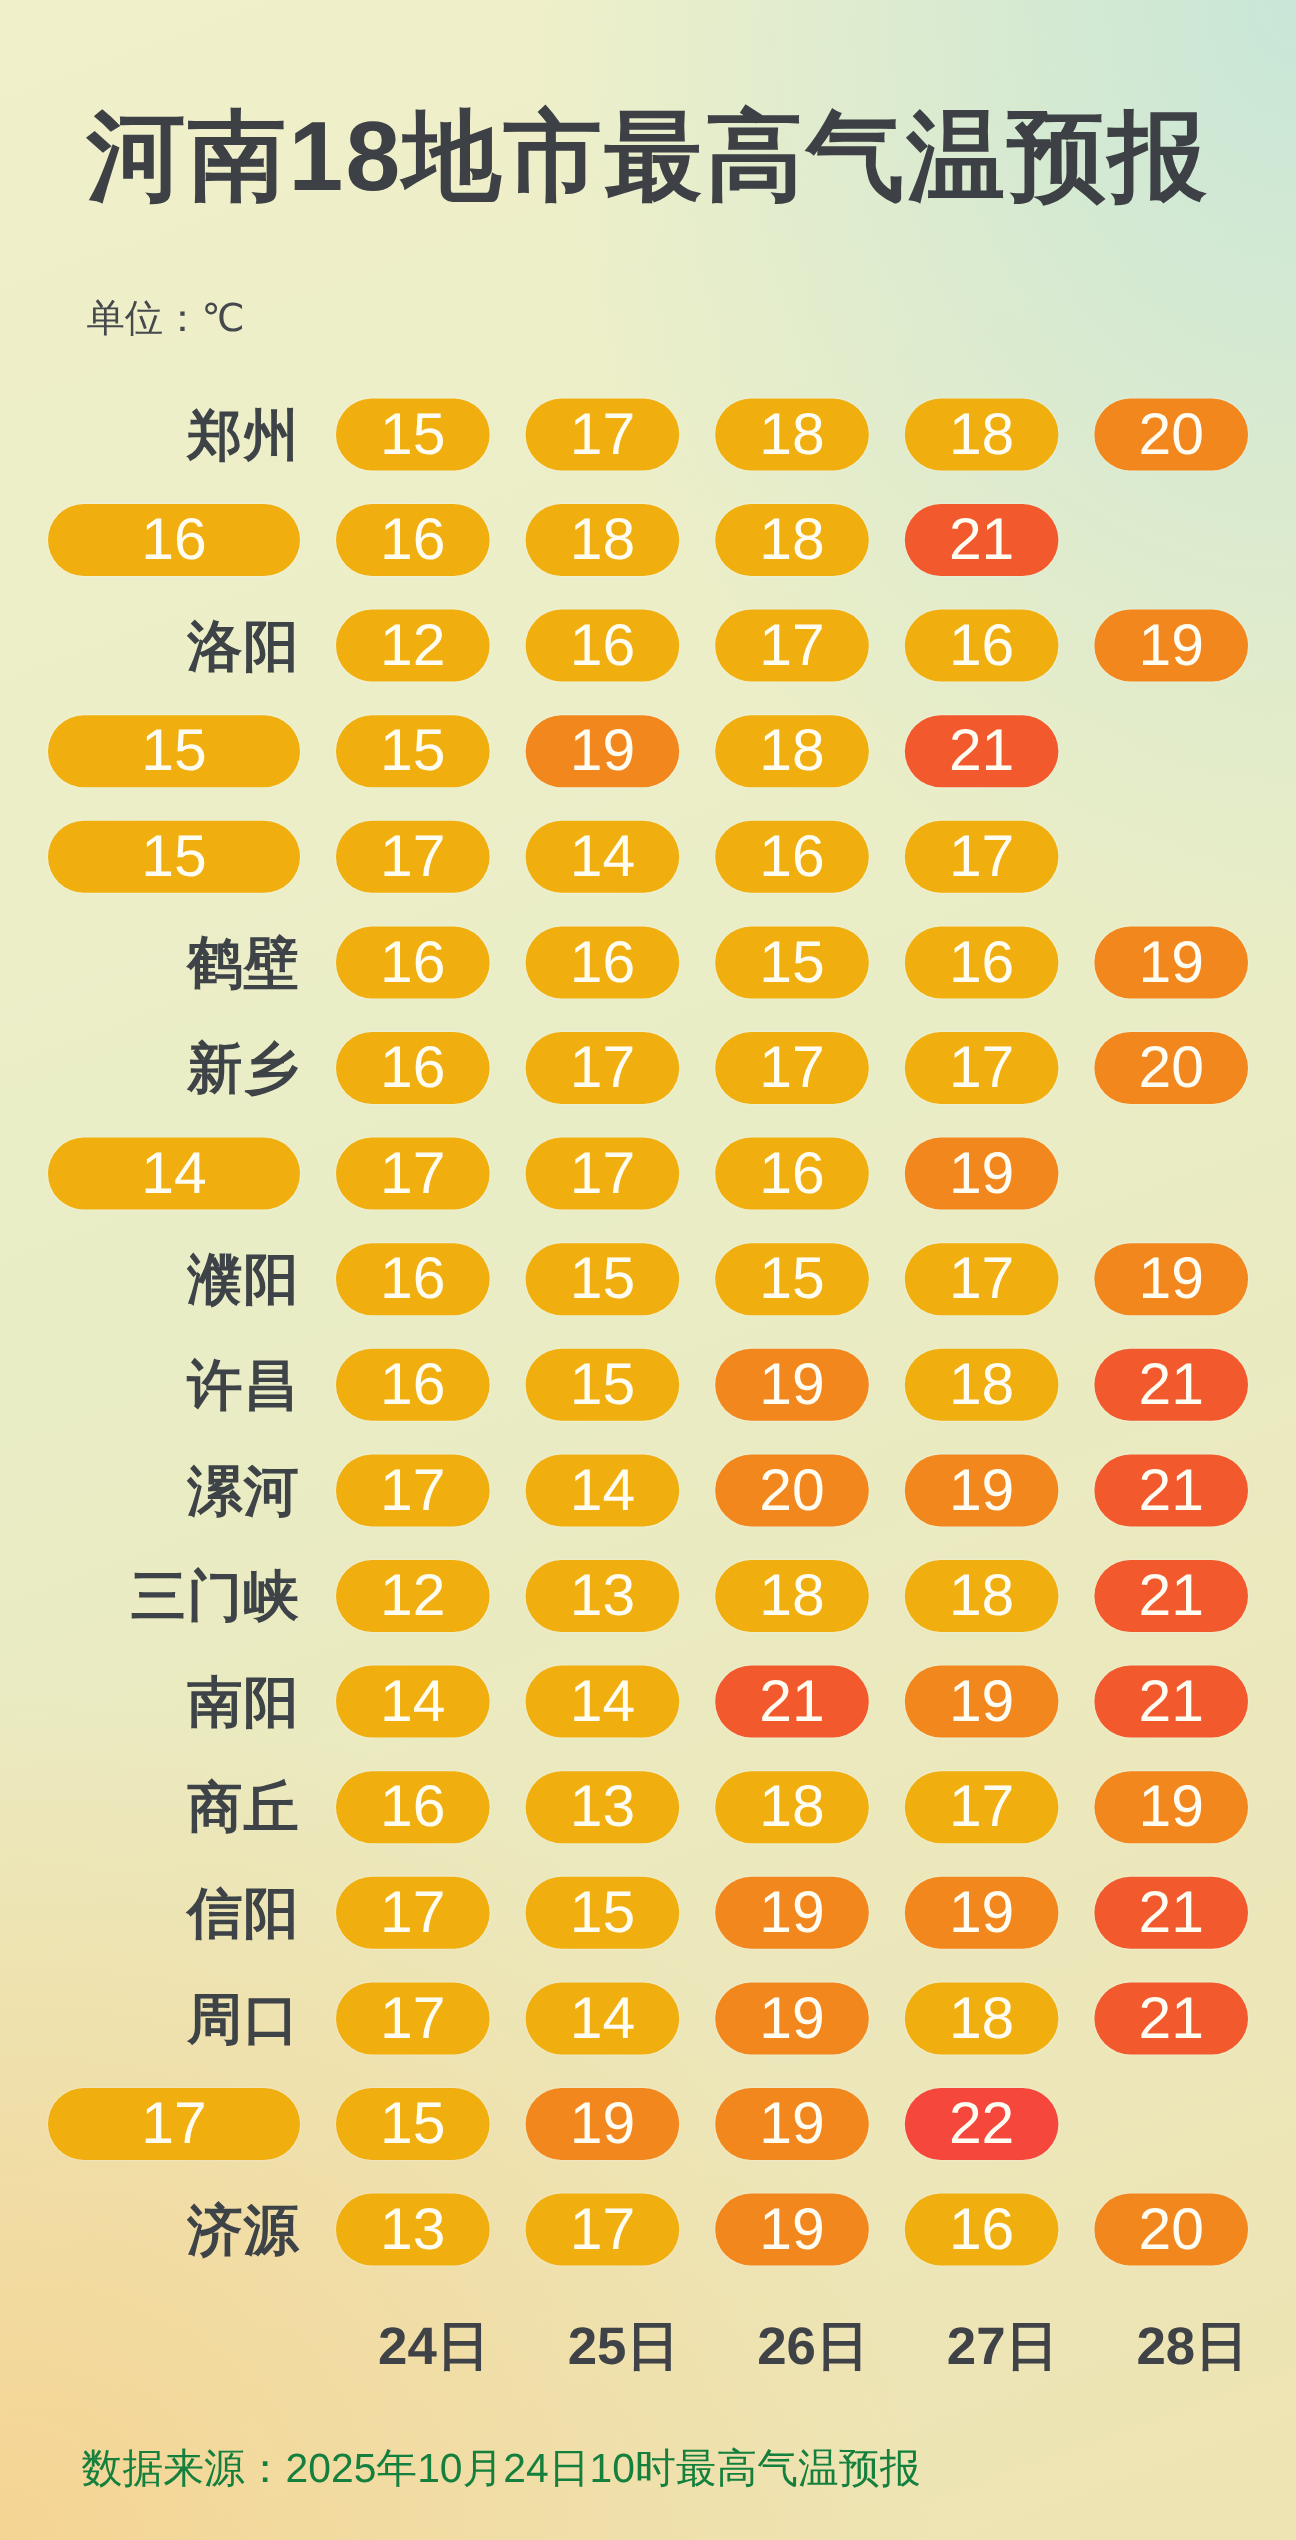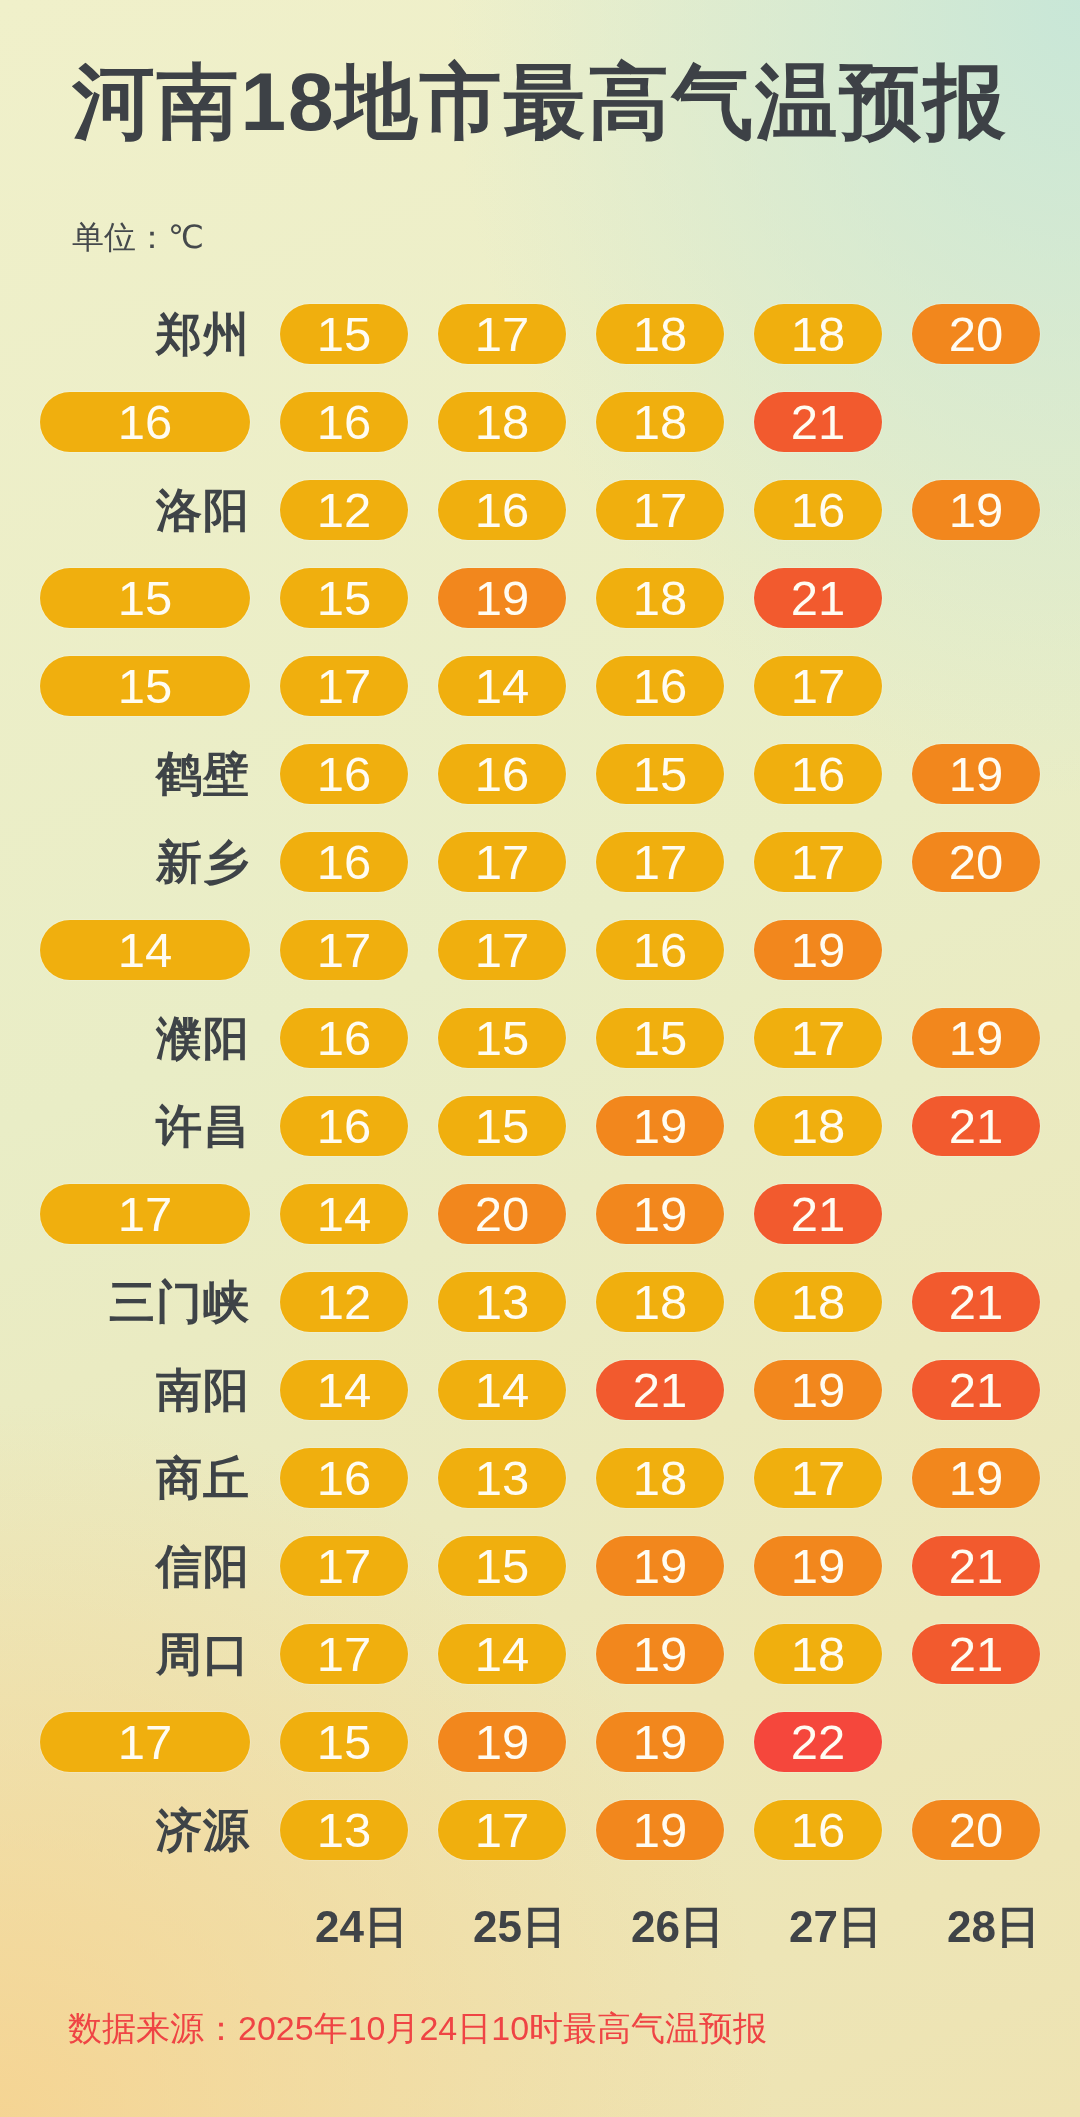--- a/index.html
+++ b/index.html
@@ -9,21 +9,21 @@
     overflow: hidden;
     position: relative;
     font-family: "Liberation Sans", "DejaVu Sans", sans-serif;
     background:
       radial-gradient(1150px 1450px at 100% 0%, rgba(198,230,216,0.95) 0%, rgba(198,230,216,0) 55%),
       radial-gradient(1250px 1150px at 0% 100%, rgba(247,208,138,0.80) 0%, rgba(247,208,138,0) 62%),
       linear-gradient(160deg, #f0f0ca 0%, #e9edc6 45%, #eee3b2 100%);
   }
   .page-title {
     margin: 0;
-    padding-top: 48px;
+    padding-top: 76px;
     text-align: center;
     font-size: 82px;
     font-weight: 700;
     letter-spacing: 2px;
     color: #3d4146;
   }
   .unit-label {
     margin: 58px 0 0 72px;
     font-size: 32px;
     font-weight: 500;
@@ -69,21 +69,21 @@
   .day-header {
     text-align: right;
     font-size: 44px;
     font-weight: 700;
     color: #3f4347;
   }
   .source-note {
     margin: 58px 0 0 68px;
     font-size: 34px;
     font-weight: 500;
-    color: #ef4444;
+    color: #15803d;
   }
 </style>
 </head>
 <body>
 
 <h1 class="page-title">河南18地市最高气温预报</h1>
 
 <div class="unit-label">单位：℃</div>
 
 <div class="temp-table">
@@ -157,20 +157,21 @@
     </div>
     <div class="temp-row">
       <div class="city-label">许昌</div>
       <div class="temp-pill" style="background-color: rgb(240, 175, 14);">16</div>
       <div class="temp-pill" style="background-color: rgb(240, 175, 14);">15</div>
       <div class="temp-pill" style="background-color: rgb(242, 135, 29);">19</div>
       <div class="temp-pill" style="background-color: rgb(240, 175, 14);">18</div>
       <div class="temp-pill" style="background-color: rgb(242, 90, 46);">21</div>
     </div>
     <div class="temp-row">
+      <div class="city-label">漯河</div>
       <div class="temp-pill" style="background-color: rgb(240, 175, 14);">17</div>
       <div class="temp-pill" style="background-color: rgb(240, 175, 14);">14</div>
       <div class="temp-pill" style="background-color: rgb(242, 135, 29);">20</div>
       <div class="temp-pill" style="background-color: rgb(242, 135, 29);">19</div>
       <div class="temp-pill" style="background-color: rgb(242, 90, 46);">21</div>
     </div>
     <div class="temp-row">
       <div class="city-label">三门峡</div>
       <div class="temp-pill" style="background-color: rgb(240, 175, 14);">12</div>
       <div class="temp-pill" style="background-color: rgb(240, 175, 14);">13</div>

